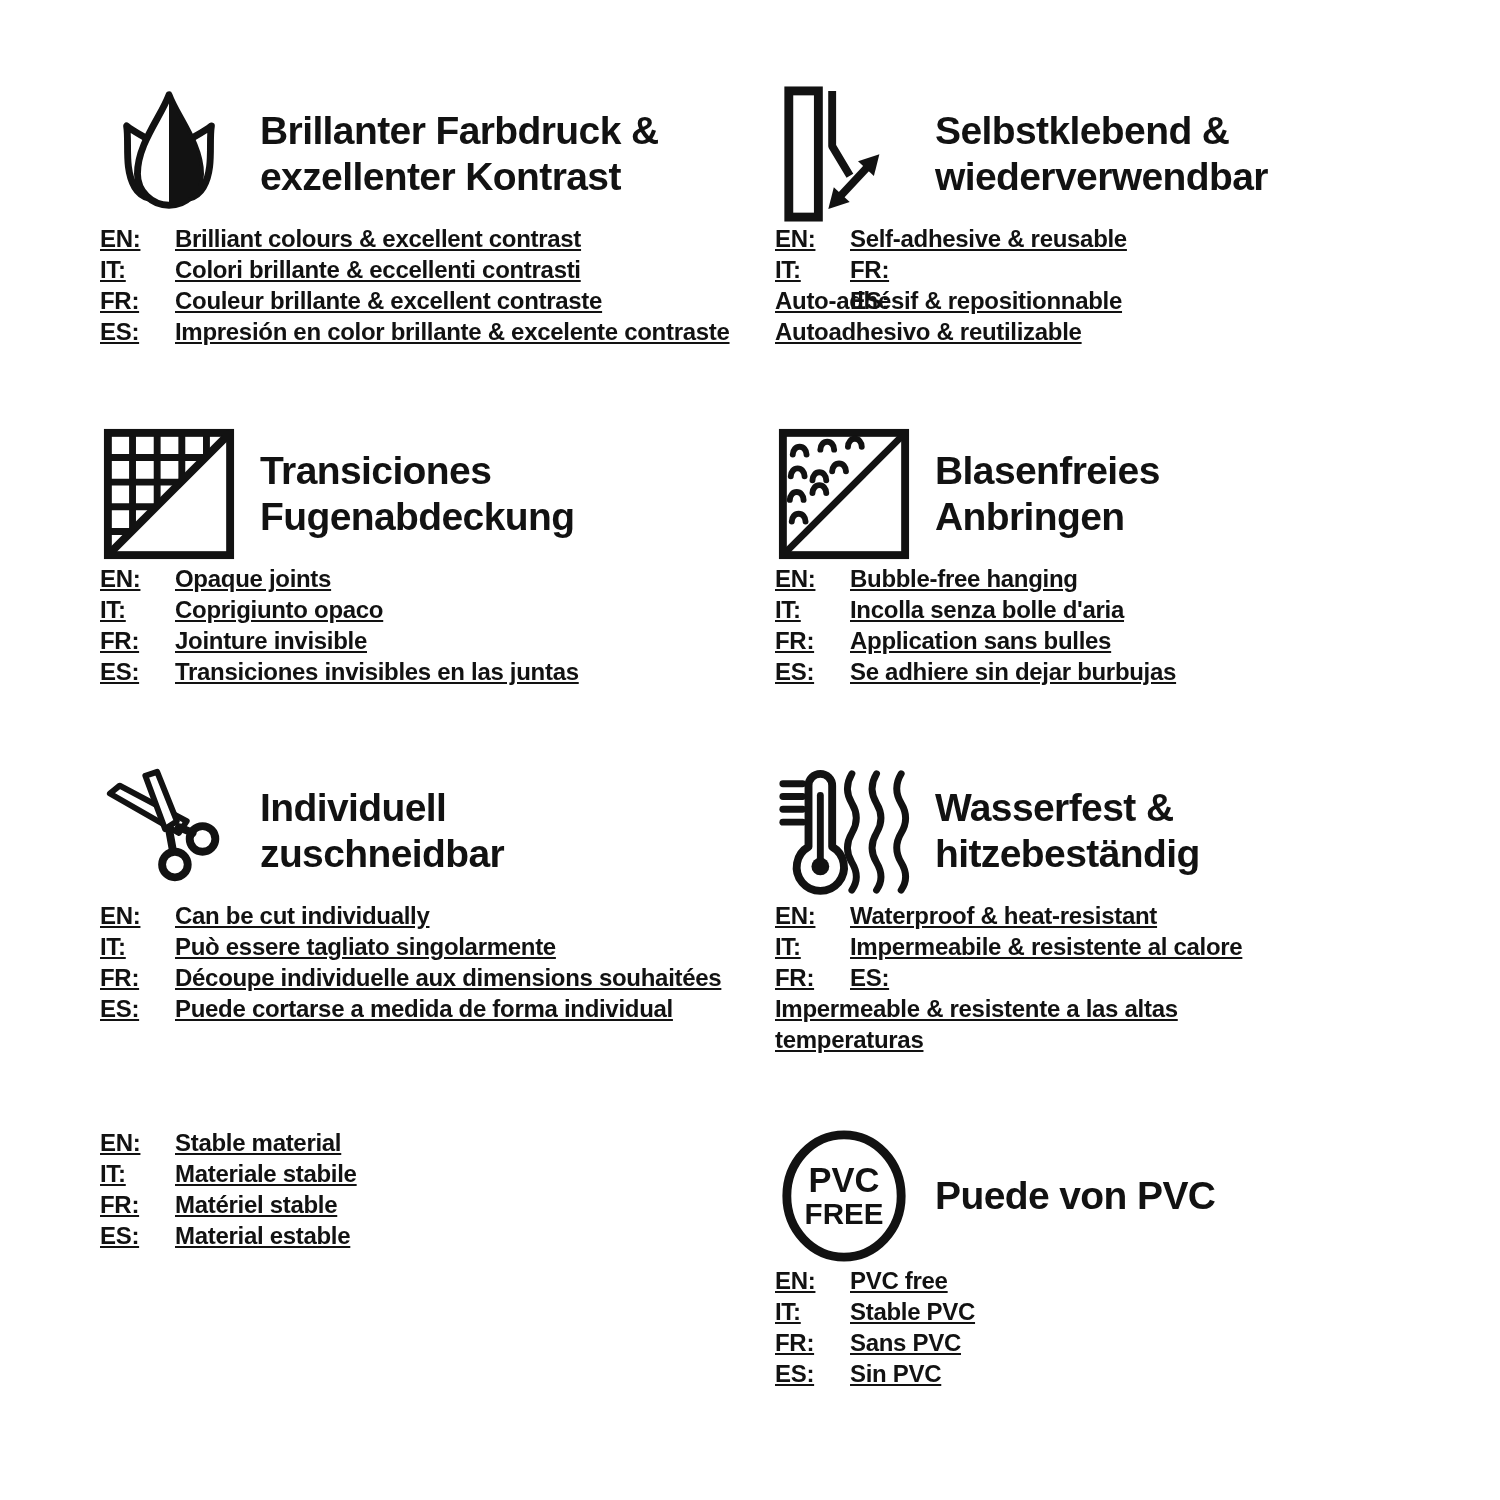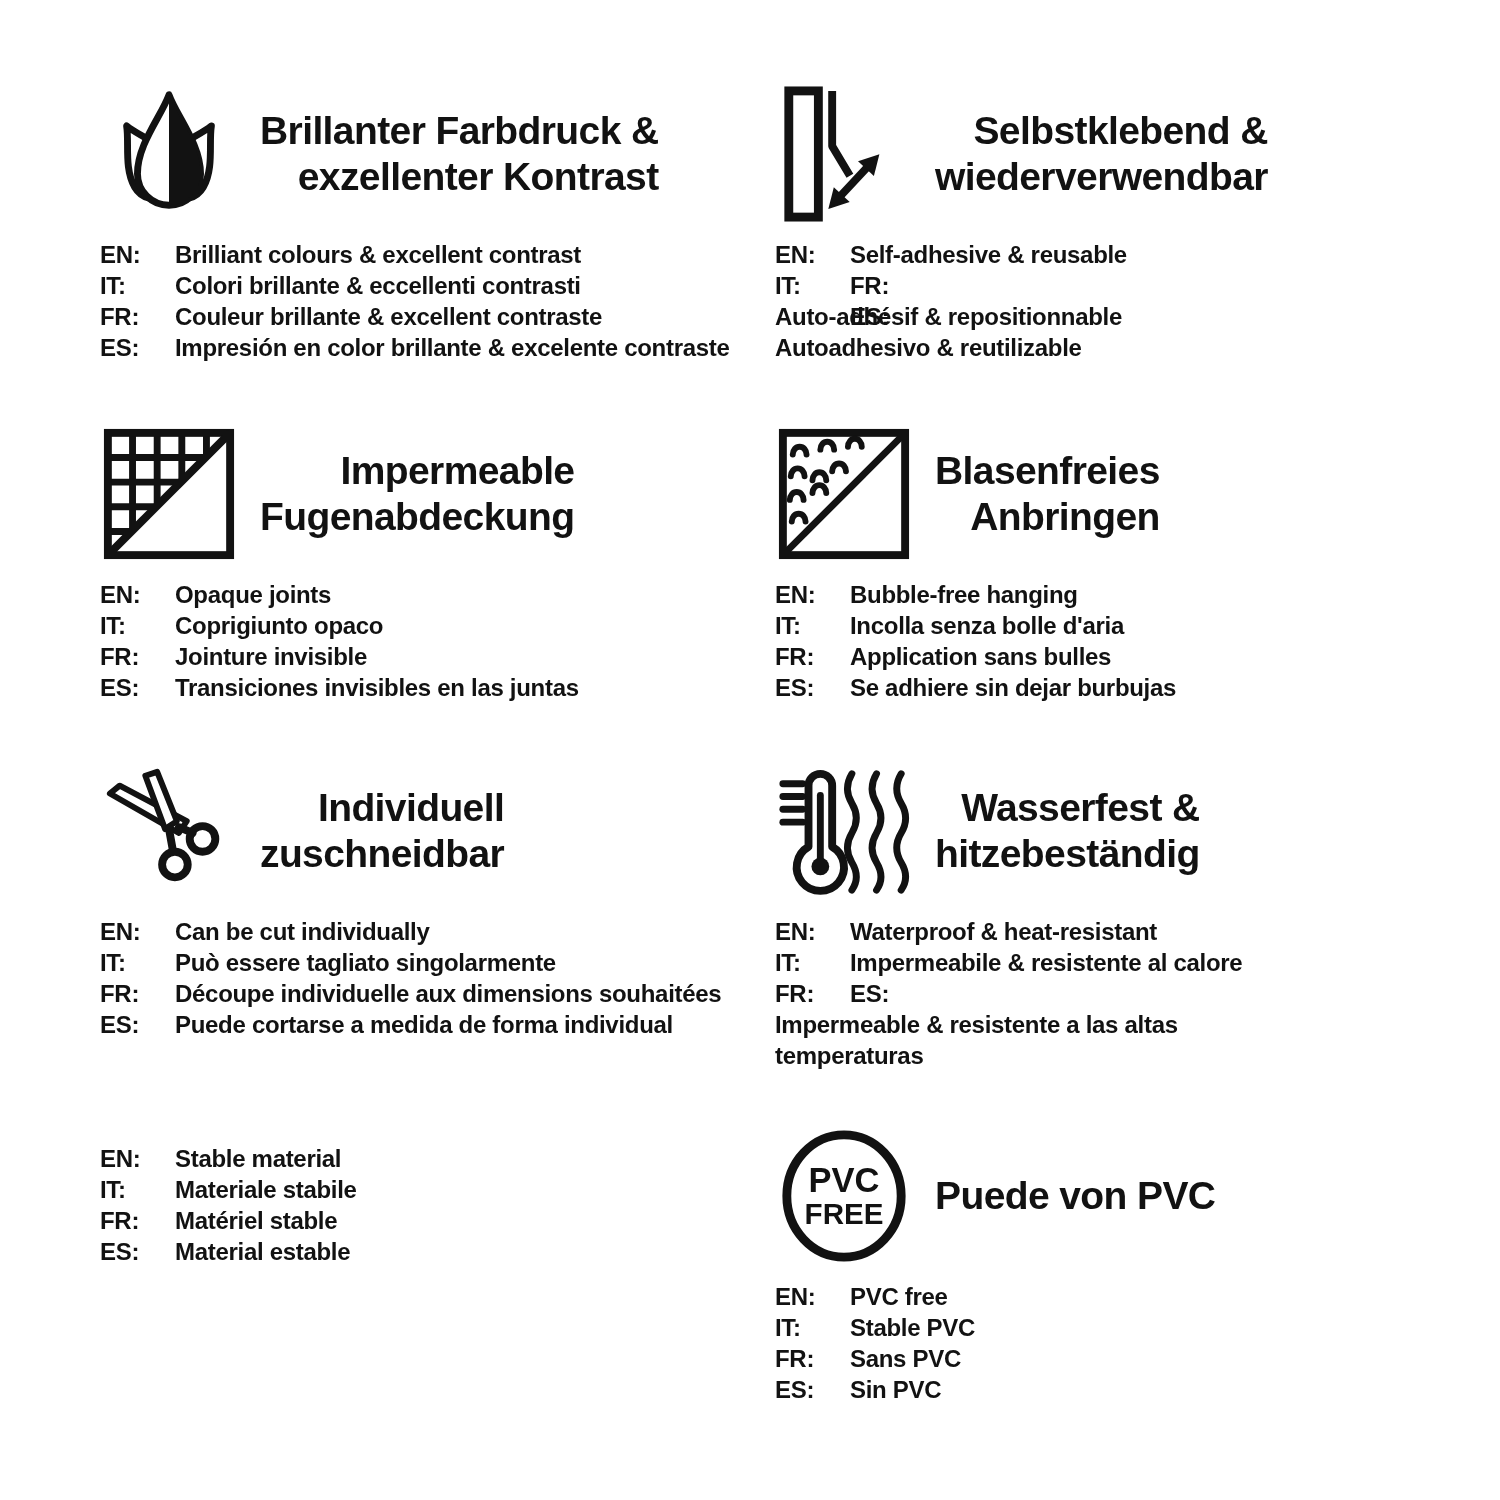--- a/index.html
+++ b/index.html
@@ -11,39 +11,39 @@
     font-family: "Liberation Sans", sans-serif;
     overflow: hidden;
   }
   .grid {
     display: grid;
     grid-template-columns: 675px 645px;
     grid-template-rows: 340px 337px 365px auto;
     padding: 85px 0 0 100px;
   }
   .cell { padding-right: 30px; }
-  .head { display: flex; align-items: center; gap: 22px; min-height: 138px; text-align: right; }
+  .head { display: flex; align-items: center; gap: 22px; min-height: 138px; }
   .icon { width: 138px; height: 138px; flex: 0 0 auto; }
   .icon svg { width: 100%; height: 100%; display: block; }
   .title {
     margin: 0;
     font-size: 39px;
     font-weight: bold;
     line-height: 1.18;
     letter-spacing: -0.6px;
     white-space: pre-line;
   }
   .trans {
-    margin-top: 16px;
     display: grid;
     grid-template-columns: 75px auto;
     font-size: 24px;
     font-weight: bold;
     line-height: 31px;
     letter-spacing: -0.3px;
+    text-decoration: underline;
   }
   .txt { white-space: pre; }
   svg text { font-family: "Liberation Sans", sans-serif; }
 </style>
 </head>
 <body>
 
 <div class="grid">
 
   <section class="cell">
@@ -116,21 +116,21 @@
               <line x1="108" y1="8" x2="108" y2="132"></line>
             <line x1="8" y1="33" x2="132" y2="33"></line>
               <line x1="8" y1="58" x2="132" y2="58"></line>
             <line x1="8" y1="83" x2="132" y2="83"></line>
               <line x1="8" y1="108" x2="132" y2="108"></line>
           </g>
           <rect x="8" y="8" width="124" height="124" fill="none" stroke="#121212" stroke-width="8"></rect>
           <line x1="8" y1="132" x2="132" y2="8" stroke="#121212" stroke-width="8"></line>
         </svg>
       </div>
-      <h2 class="title">Impermeable
+      <h2 class="title">Transiciones
 Fugenabdeckung</h2>
     </div>
     <div class="trans">
       <span class="lang">EN:</span>
         <span class="txt">Opaque joints</span>
       <span class="lang">IT:</span>
         <span class="txt">Coprigiunto opaco</span>
       <span class="lang">FR:</span>
         <span class="txt">Jointure invisible</span>
       <span class="lang">ES:</span>

